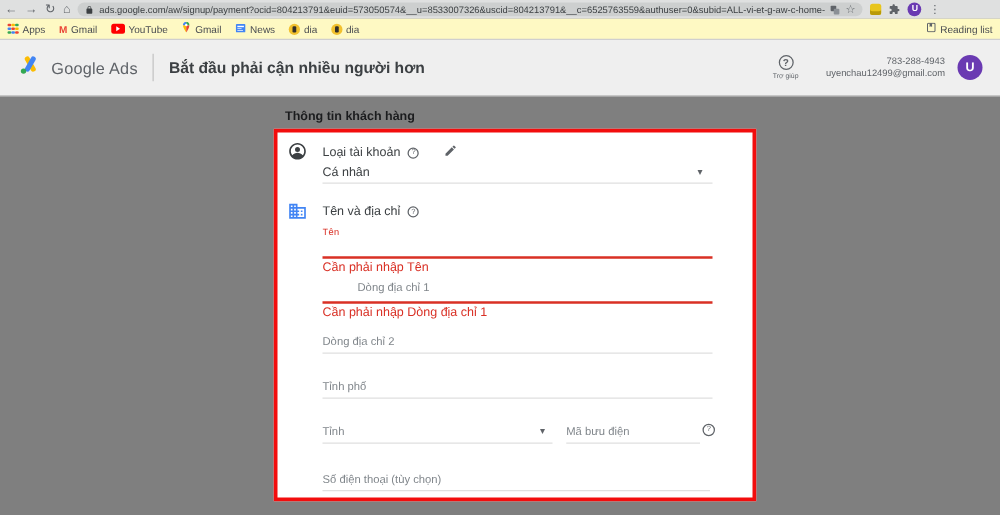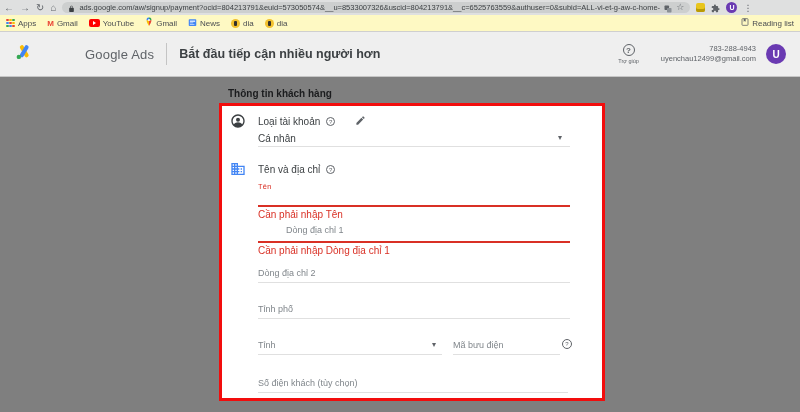--- a/index.html
+++ b/index.html
@@ -33,21 +33,21 @@
   .yt { width:11px; height:8px; background:#ff0000; border-radius:2px; position:relative; }
   .yt:after { content:""; position:absolute; left:4px; top:2px; border-left:3.5px solid #fff;
               border-top:2px solid transparent; border-bottom:2px solid transparent; }
   .dia-ic { width:9px; height:9px; border-radius:50%; background:#f2c12e; position:relative; }
   .dia-ic:after { content:""; position:absolute; left:3px; top:2px; width:3px; height:5px; background:#33302a; border-radius:1px; }
 
   
   .ads-header { position:absolute; left:0; top:32px; width:800px; height:45px; background:#efefef;
                 border-bottom:1px solid #c6c6c6; display:flex; align-items:center; padding:0 14px; }
   .ads-logo { margin-right:7px; }
-  .product-name { font-size:13px; color:#5f6368; letter-spacing:.2px;margin-left:44px; }
+  .product-name { font-size:13px; color:#5f6368; letter-spacing:.2px; }
   .hdr-divider { width:1px; height:22px; background:#c4c4c4; margin:0 12px; }
   .page-title { font-size:12.5px; font-weight:bold; color:#3c4043; }
   .hdr-spacer { flex:1; }
   .help-wrap { display:flex; flex-direction:column; align-items:center; margin-right:22px; }
   .q-circle { width:12px; height:12px; border:1.2px solid #5f6368; border-radius:50%; color:#5f6368;
               font-size:8px; display:flex; align-items:center; justify-content:center; font-weight:bold; }
   .help-label { font-size:5.5px; color:#5f6368; margin-top:2px; }
   .acct-block { text-align:right; margin-right:10px; line-height:1.35; }
   .acct-phone, .acct-email { font-size:7.5px; color:#5f6368; }
   .avatar-sm { width:20px; height:20px; border-radius:50%; background:#6a3ab2; color:#fff; font-size:10px;
@@ -181,21 +181,21 @@
   <div class="ads-header">
     <span class="ads-logo">
       <svg width="20" height="18" viewBox="0 0 24 24">
         <rect x="9.6" y="2" width="5.4" height="18" rx="2.7" fill="#fbbc04" transform="rotate(-30 12.3 11)"></rect>
         <rect x="9.6" y="2" width="5.4" height="18" rx="2.7" fill="#4285f4" transform="rotate(30 12.3 11)"></rect>
         <circle cx="5.1" cy="18.5" r="2.9" fill="#34a853"></circle>
       </svg>
     </span>
     <span class="product-name">Google Ads</span>
     <span class="hdr-divider"></span>
-    <span class="page-title">Bắt đầu tiếp cận nhiều người hơn</span>
+    <span class="page-title">Bắt đầu phải cận nhiều người hơn</span>
     <span class="hdr-spacer"></span>
     <span class="help-wrap">
       <span class="q-circle">?</span>
       <span class="help-label">Trợ giúp</span>
     </span>
     <span class="acct-block">
       <div class="acct-phone">783-288-4943</div>
       <div class="acct-email">uyenchau12499@gmail.com</div>
     </span>
     <span class="avatar-sm">U</span>
@@ -250,19 +250,19 @@
       <div class="abs uline" style="left:36px; top:212px; width:312px;"></div>
 
       <div class="abs placeholder" style="left:36px; top:234px;">Tỉnh</div>
       <span class="abs chev" style="left:210px; top:235px;">▾</span>
       <div class="abs uline" style="left:36px; top:248px; width:184px;"></div>
 
       <div class="abs placeholder" style="left:231px; top:234px;">Mã bưu điện</div>
       <div class="abs uline" style="left:231px; top:248px; width:107px;"></div>
       <span class="abs q-mini" style="left:340px; top:233px; width:10px; height:10px;">?</span>
 
-      <div class="abs placeholder" style="left:36px; top:272px;">Số điện khách (tùy chọn)</div>
+      <div class="abs placeholder" style="left:36px; top:272px;">Số điện thoại (tùy chọn)</div>
       <div class="abs uline" style="left:36px; top:286px; width:310px;"></div>
 
     </div>
   </div>
 
 </div>
 
 </body></html>

